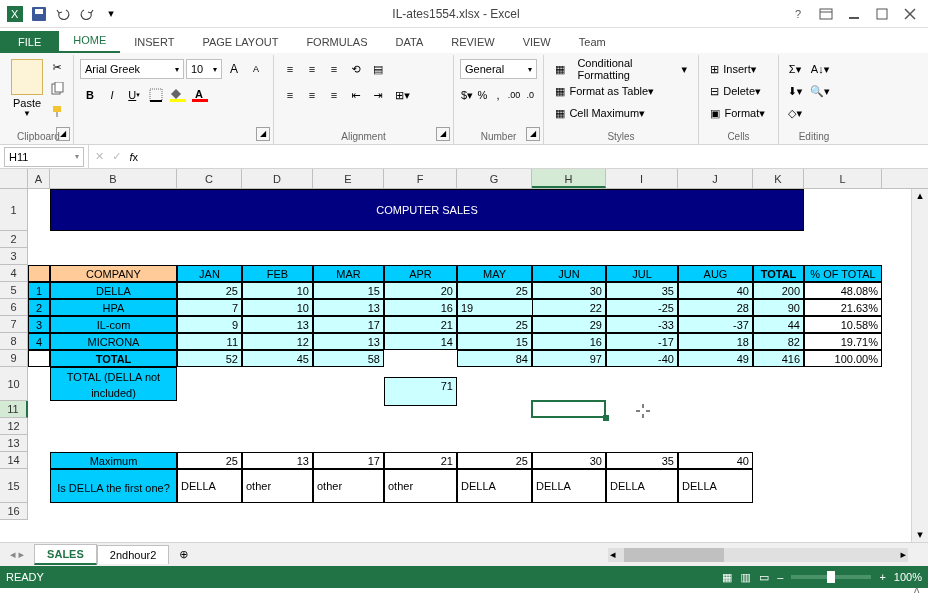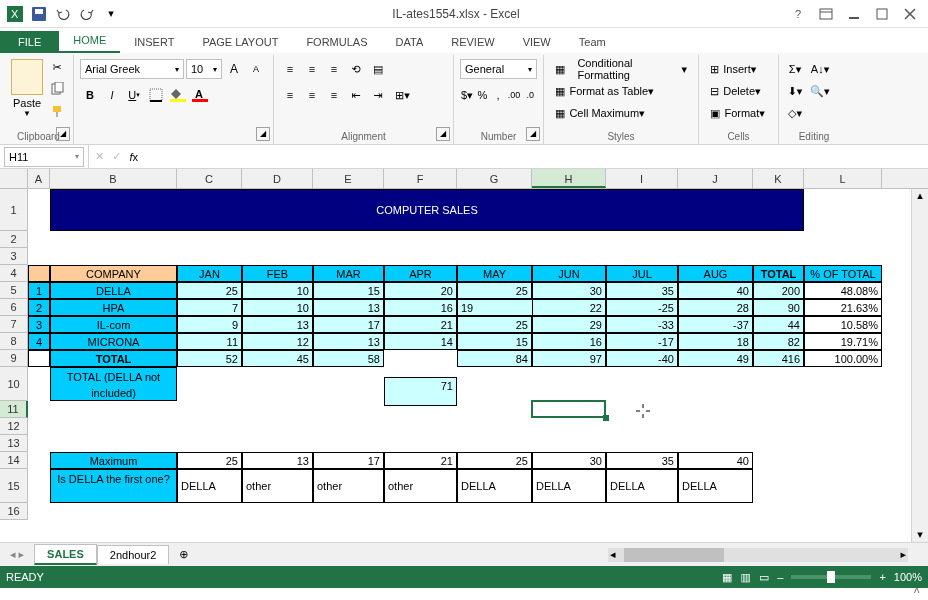--- a/index.html
+++ b/index.html
@@ -398,21 +398,21 @@
         <div class="cell" style="left: 22px; top: 178px; width: 127px; height: 34px; line-height: 16px; background: rgb(0, 204, 255); border: 1px solid rgb(0, 0, 0); text-align: center; white-space: normal; padding: 1px 3px;">TOTAL   (DELLA not included)</div>
         <div class="cell" style="left: 22px; top: 263px; width: 127px; height: 17px; line-height: 16px; background: rgb(0, 204, 255); border: 1px solid rgb(0, 0, 0); text-align: center;">Maximum</div>
         <div class="cell" style="left: 149px; top: 263px; width: 65px; height: 17px; line-height: 16px; border: 1px solid rgb(0, 0, 0); text-align: right;">25</div>
         <div class="cell" style="left: 214px; top: 263px; width: 71px; height: 17px; line-height: 16px; border: 1px solid rgb(0, 0, 0); text-align: right;">13</div>
         <div class="cell" style="left: 285px; top: 263px; width: 71px; height: 17px; line-height: 16px; border: 1px solid rgb(0, 0, 0); text-align: right;">17</div>
         <div class="cell" style="left: 356px; top: 263px; width: 73px; height: 17px; line-height: 16px; border: 1px solid rgb(0, 0, 0); text-align: right;">21</div>
         <div class="cell" style="left: 429px; top: 263px; width: 75px; height: 17px; line-height: 16px; border: 1px solid rgb(0, 0, 0); text-align: right;">25</div>
         <div class="cell" style="left: 504px; top: 263px; width: 74px; height: 17px; line-height: 16px; border: 1px solid rgb(0, 0, 0); text-align: right;">30</div>
         <div class="cell" style="left: 578px; top: 263px; width: 72px; height: 17px; line-height: 16px; border: 1px solid rgb(0, 0, 0); text-align: right;">35</div>
         <div class="cell" style="left: 650px; top: 263px; width: 75px; height: 17px; line-height: 16px; border: 1px solid rgb(0, 0, 0); text-align: right;">40</div>
-        <div class="cell" style="left: 22px; top: 280px; width: 127px; height: 34px; line-height: 16px; background: rgb(0, 204, 255); border: 1px solid rgb(0, 0, 0); text-align: center; white-space: normal; padding: 1px 3px;">Is DELLA the first one?</div>
+        <div class="cell" style="left: 22px; top: 280px; width: 127px; height: 34px; line-height: 16px; background: rgb(0, 204, 255); border: 1px solid rgb(0, 0, 0); text-align: center; white-space: normal; padding: 10px 3px;">Is DELLA the first one?</div>
         <div class="cell" style="left: 149px; top: 280px; width: 65px; height: 34px; line-height: 33px; border: 1px solid rgb(0, 0, 0); text-align: left;">DELLA</div>
         <div class="cell" style="left: 214px; top: 280px; width: 71px; height: 34px; line-height: 33px; border: 1px solid rgb(0, 0, 0); text-align: left;">other</div>
         <div class="cell" style="left: 285px; top: 280px; width: 71px; height: 34px; line-height: 33px; border: 1px solid rgb(0, 0, 0); text-align: left;">other</div>
         <div class="cell" style="left: 356px; top: 280px; width: 73px; height: 34px; line-height: 33px; border: 1px solid rgb(0, 0, 0); text-align: left;">other</div>
         <div class="cell" style="left: 429px; top: 280px; width: 75px; height: 34px; line-height: 33px; border: 1px solid rgb(0, 0, 0); text-align: left;">DELLA</div>
         <div class="cell" style="left: 504px; top: 280px; width: 74px; height: 34px; line-height: 33px; border: 1px solid rgb(0, 0, 0); text-align: left;">DELLA</div>
         <div class="cell" style="left: 578px; top: 280px; width: 72px; height: 34px; line-height: 33px; border: 1px solid rgb(0, 0, 0); text-align: left;">DELLA</div>
         <div class="cell" style="left: 650px; top: 280px; width: 75px; height: 34px; line-height: 33px; border: 1px solid rgb(0, 0, 0); text-align: left;">DELLA</div>
         <div style="position: absolute; left: 503px; top: 211px; width: 75px; height: 18px; border: 2px solid rgb(33, 115, 70); pointer-events: none;"></div>
         <div style="position: absolute; left: 575px; top: 226px; width: 6px; height: 6px; background: rgb(33, 115, 70);"></div>

